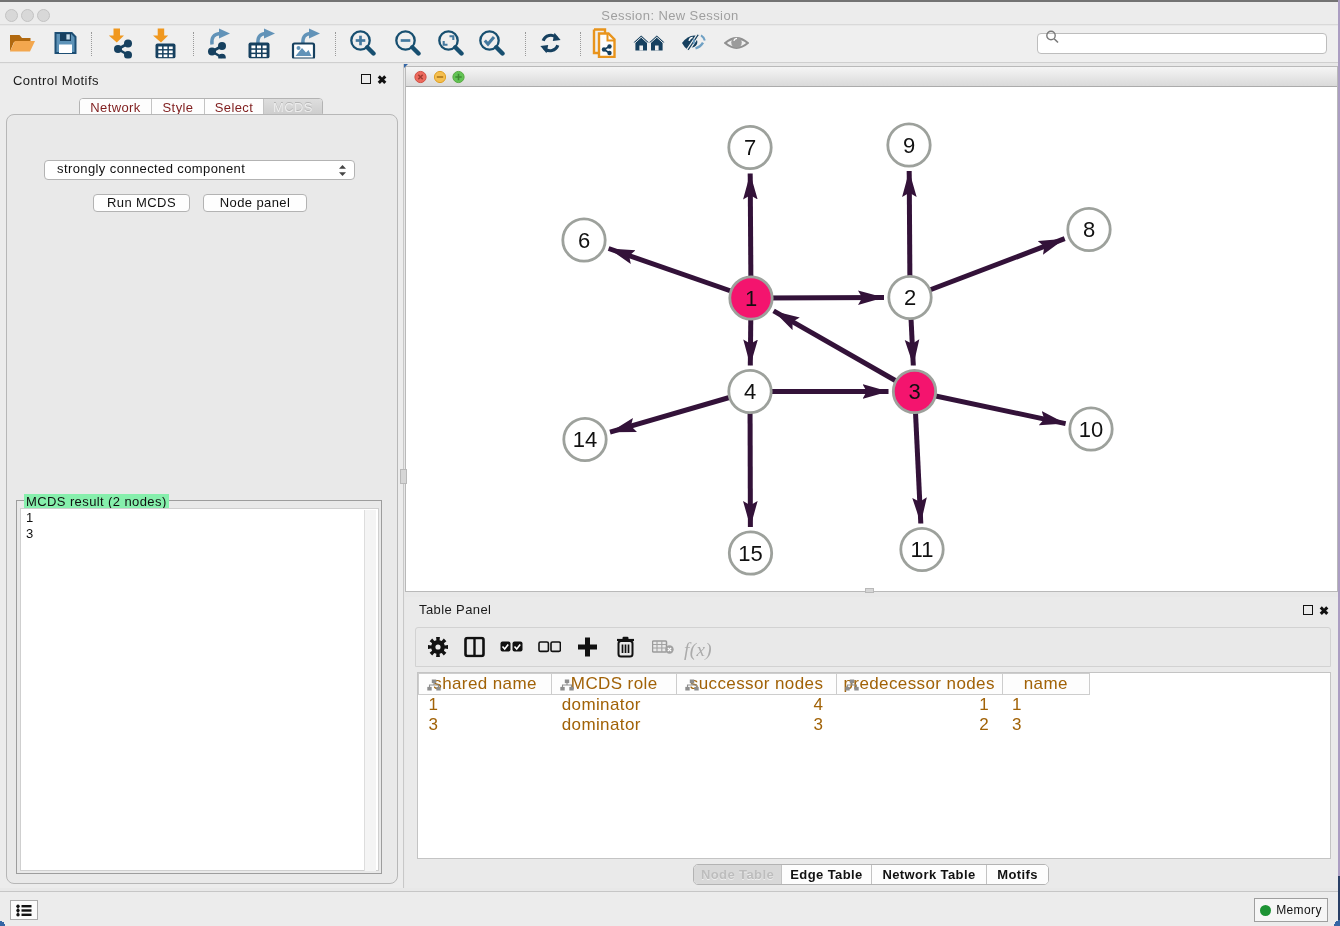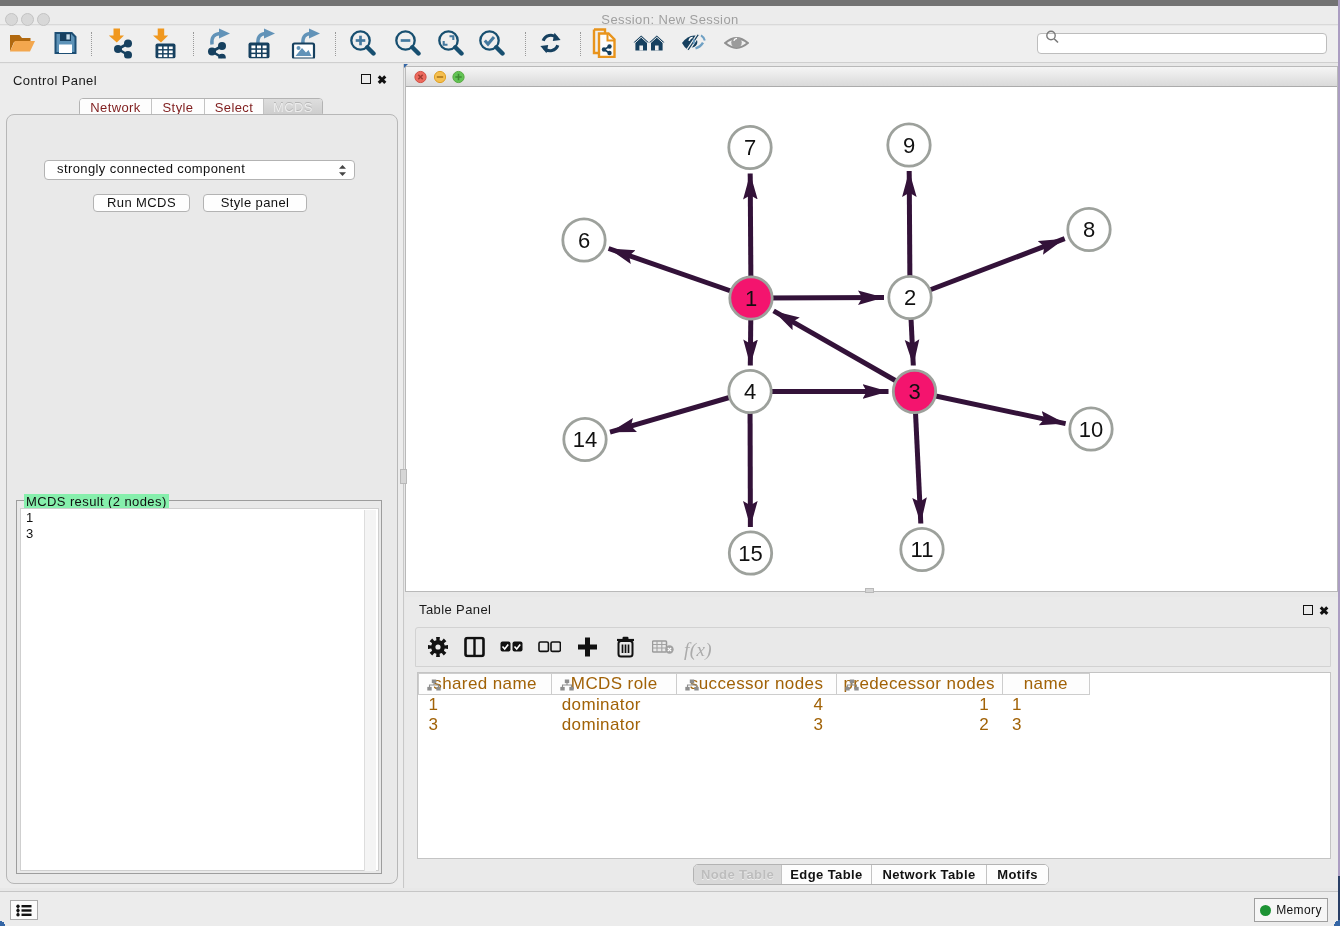--- a/index.html
+++ b/index.html
@@ -1,20 +1,20 @@
 <!DOCTYPE html>
 <html><head>
 <meta charset="utf-8">
 <style>
 * { margin:0; padding:0; box-sizing:border-box; }
 html,body { width:1340px; height:926px; overflow:hidden; }
 body { font-family:"Liberation Sans", sans-serif; background:#e8e8e8; position:relative; letter-spacing:0.4px; }
 
 
-#titlebar { position:absolute; left:0; top:0; width:1340px; height:25px; background:#ececec; border-top:6px solid #737373; border-bottom:1px solid #d9d9d9; }
+#titlebar { position:absolute; left:0; top:0; width:1340px; height:25px; background:#ececec; border-top:2px solid #737373; border-bottom:1px solid #d9d9d9; }
 #titlebar .dot { position:absolute; top:7px; width:13px; height:13px; border-radius:50%; background:#d8d8d8; border:1px solid #c3c3c3; }
 #titlebar .t { position:absolute; top:6px; width:100%; text-align:center; font-size:13px; color:#9f9f9f; }
 
 
 #toolbar { position:absolute; left:0; top:26px; width:1340px; height:37px; background:#efefef; border-bottom:1px solid #cfcfcf; }
 #toolbar svg { position:absolute; top:calc(50% - 1px); transform:translateY(-50%); }
 .tsep { position:absolute; top:6px; height:24px; width:0; border-left:1px dotted #9a9a9a; }
 #searchbox { position:absolute; left:1037px; top:7px; width:290px; height:21px; background:#fff; border:1px solid #bdbdbd; border-radius:4px; }
 
 .float-ico { position:absolute; width:10px; height:10px; border:1.5px solid #111; background:transparent; }
@@ -233,38 +233,38 @@
   </svg>
   <div id="searchbox">
     <svg style="position:absolute;left:7px;top:3px;" width="15" height="15" viewBox="0 0 15 15">
       <circle cx="6" cy="6" r="4.2" fill="none" stroke="#7a7a7a" stroke-width="1.4"></circle>
       <line x1="9.2" y1="9.2" x2="13" y2="13" stroke="#7a7a7a" stroke-width="1.6"></line>
     </svg>
   </div>
 </div>
 
 <div id="cpanel">
-  <div class="hdr">Control Panel</div>
+  <div class="hdr">Control Motifs</div>
   <div class="float-ico" style="left:361px; top:10px;"></div>
   <div class="close-ico" style="left:377px; top:9px;">✖</div>
   <div class="tabs">
     <div class="tab" style="width:72px;">Network</div>
     <div class="tab" style="width:53px;">Style</div>
     <div class="tab" style="width:59px;">Select</div>
     <div class="tab sel" style="width:58px;">MCDS</div>
   </div>
   <div class="content"></div>
   <div id="dropdown">strongly connected component
     <svg style="position:absolute; right:6px; top:2.5px;" width="11" height="13" viewBox="0 0 11 13">
       <path d="M2 4.8 L5.5 1 L9 4.8 Z" fill="#444"></path>
       <path d="M2 8.2 L5.5 12 L9 8.2 Z" fill="#444"></path>
     </svg>
   </div>
   <div class="btn" style="left:93px; top:130px; width:97px;">Run MCDS</div>
-  <div class="btn" style="left:203px; top:130px; width:104px;">Style panel</div>
+  <div class="btn" style="left:203px; top:130px; width:104px;">Node panel</div>
   <div id="groupbox">
     <div id="grouplabel">MCDS result (2 nodes)</div>
     <div id="resultarea">1<br>3<div id="resultsb"></div></div>
   </div>
 </div>
 
 <div id="netwin">
   <div id="nettitle">
     <svg width="70" height="20" viewBox="0 0 70 20" style="position:absolute;left:0;top:0;">
       <circle cx="14.5" cy="10" r="5.6" fill="#ed6a5e" stroke="#d04f43" stroke-width="1"></circle>

